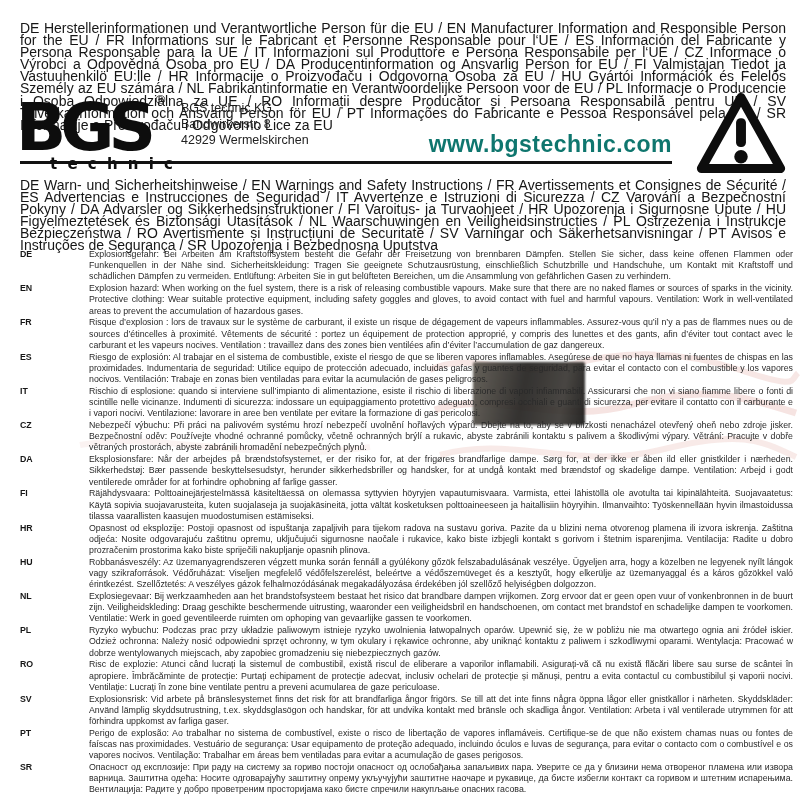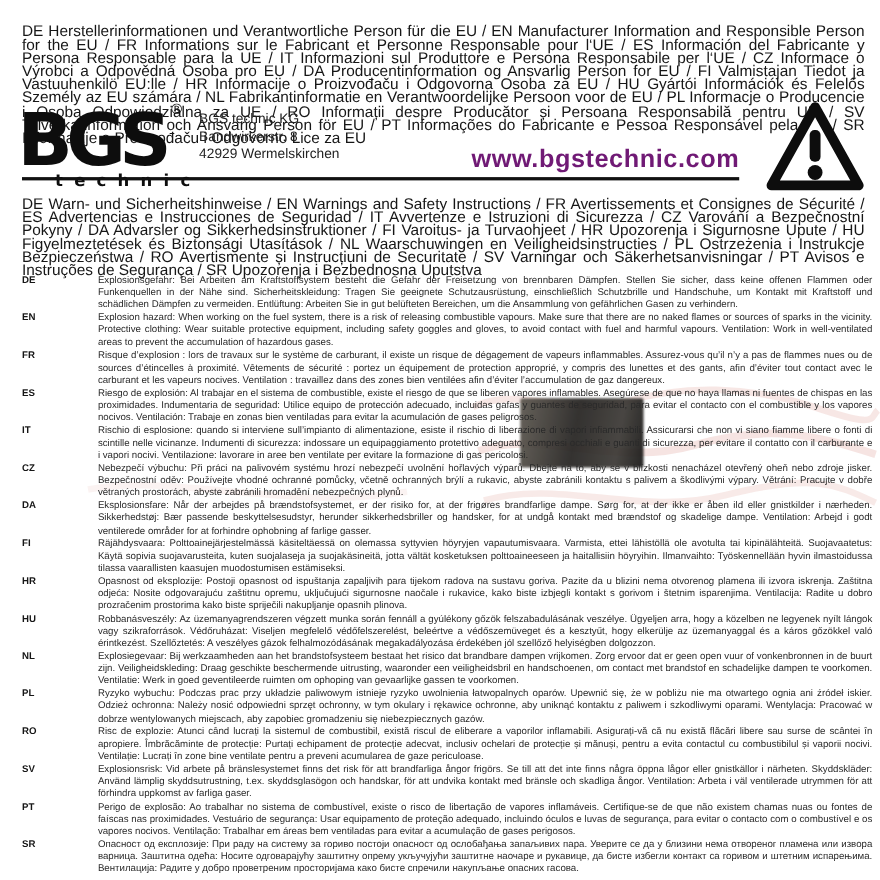--- a/index.html
+++ b/index.html
@@ -36,21 +36,21 @@
     position: absolute; left: 181px; top: 100px;
     font-size: 12.5px; line-height: 16px; color: #222;
   }
   .contact {
     position: absolute; left: 344px; top: 100px;
     font-size: 12.5px; line-height: 16px; color: #222;
   }
   .website {
     position: absolute; left: 672px; top: 131px;
     transform: translateX(-100%);
-    font-size: 23px; font-weight: bold; letter-spacing: 0.5px; color: #701a75;
+    font-size: 23px; font-weight: bold; letter-spacing: 0.5px; color: #0f766e;
     white-space: nowrap;
   }
   .rule { position: absolute; left: 20px; top: 161px; width: 652px; height: 3px; background: #111; }
   .tri-svg { position: absolute; left: 696px; top: 91px; }
   
   .body {
     position: absolute; left: 0; top: 249px; width: 800px;
     padding: 0 7px 0 20px;
   }
   .section {

